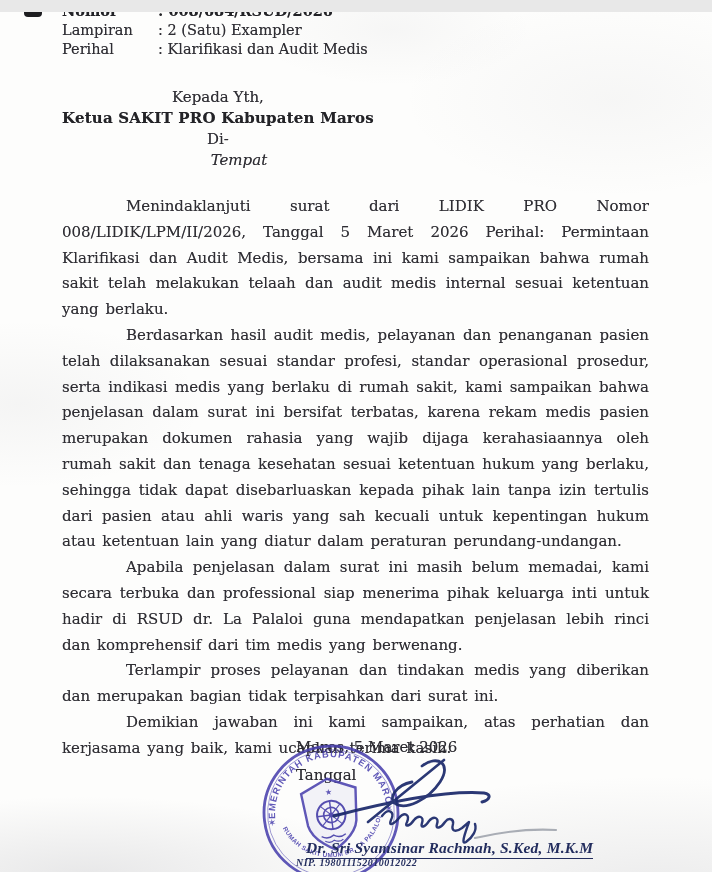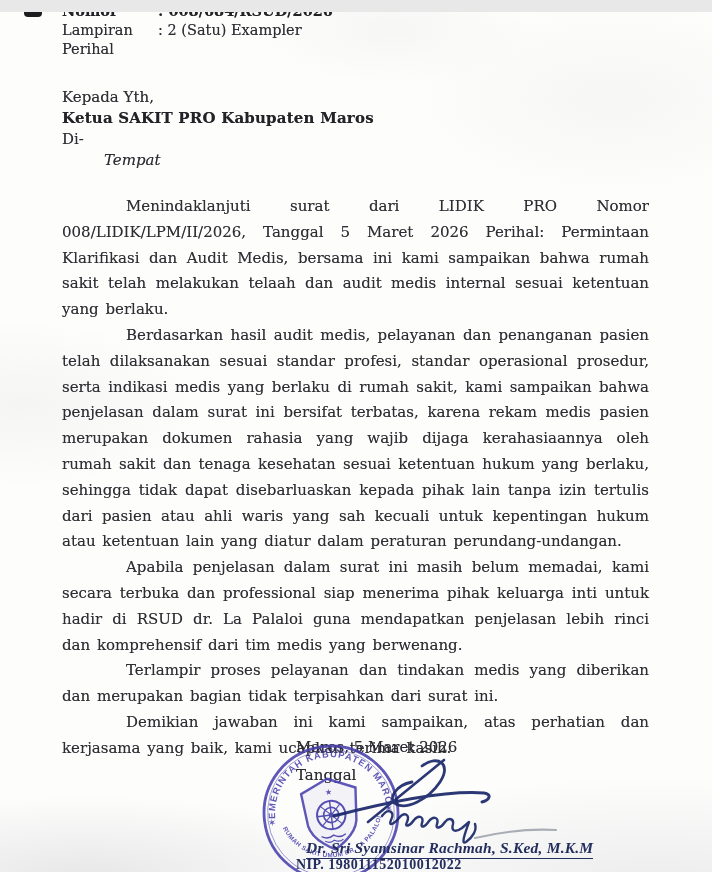--- a/index.html
+++ b/index.html
@@ -29,20 +29,21 @@
     text-shadow:0 0 0.6px rgba(46,45,51,0.55);
   }
   .meta .row{display:flex;}
   .meta .lbl{display:inline-block;width:96px;}
   .meta .row.first{font-weight:bold;color:#232327;}
   
   .recipient{
     position:absolute;left:62px;top:75px;
     font-size:15px;line-height:21px;
     text-shadow:0 0 0.6px rgba(46,45,51,0.55);
+    text-align:center;
   }
   .recipient .bold{font-weight:bold;color:#232327;letter-spacing:0.2px;}
   .recipient .tempat{padding-left:42px;font-style:italic;}
   
   .body-text{
     position:absolute;left:62px;top:182px;width:587px;
     font-size:15px;line-height:25.8px;
     text-align:justify;text-justify:inter-word;
     word-spacing:2px;
     text-shadow:0 0 0.6px rgba(46,45,51,0.5);
@@ -55,22 +56,22 @@
   .signer-name{
     position:absolute;left:306px;top:827px;
     font-family:"Liberation Serif", serif;
     font-size:15.5px;font-weight:bold;color:#232d5e;
     border-bottom:1.4px solid #232d5e;padding-bottom:1px;
     letter-spacing:0.2px;white-space:nowrap;font-style:italic;
   }
   .signer-nip{
     position:absolute;left:296px;top:845px;
     font-family:"Liberation Serif", serif;
-    font-size:14px;font-weight:bold;color:#232d5e;
-    letter-spacing:0.5px;white-space:nowrap;
+    font-size:10px;font-weight:bold;color:#232d5e;
+    letter-spacing:0.5px;white-space:nowrap;font-style:italic;
   }
   .stamp{position:absolute;left:260px;top:730px;width:142px;height:142px;opacity:0.88;transform:rotate(-7deg);}
   .signature{position:absolute;left:332px;top:744px;width:245px;height:100px;}
 </style>
 </head>
 <body>
 
 <div class="page">
 
   <div class="artifact-bar"></div>
@@ -79,20 +80,21 @@
     <div class="row first">
       <span class="lbl">Nomor</span>
       <span class="val">: 008/684/RSUD/2026</span>
     </div>
     <div class="row">
       <span class="lbl">Lampiran</span>
       <span class="val">: 2 (Satu) Exampler</span>
     </div>
     <div class="row">
       <span class="lbl">Perihal</span>
+      <span class="val">: Klarifikasi dan Audit Medis</span>
     </div>
   </div>
 
   <div class="recipient">
     <div>Kepada Yth,</div>
     <div class="bold">Ketua SAKIT PRO Kabupaten Maros</div>
     <div>Di-</div>
     <div class="tempat">Tempat</div>
   </div>
 

